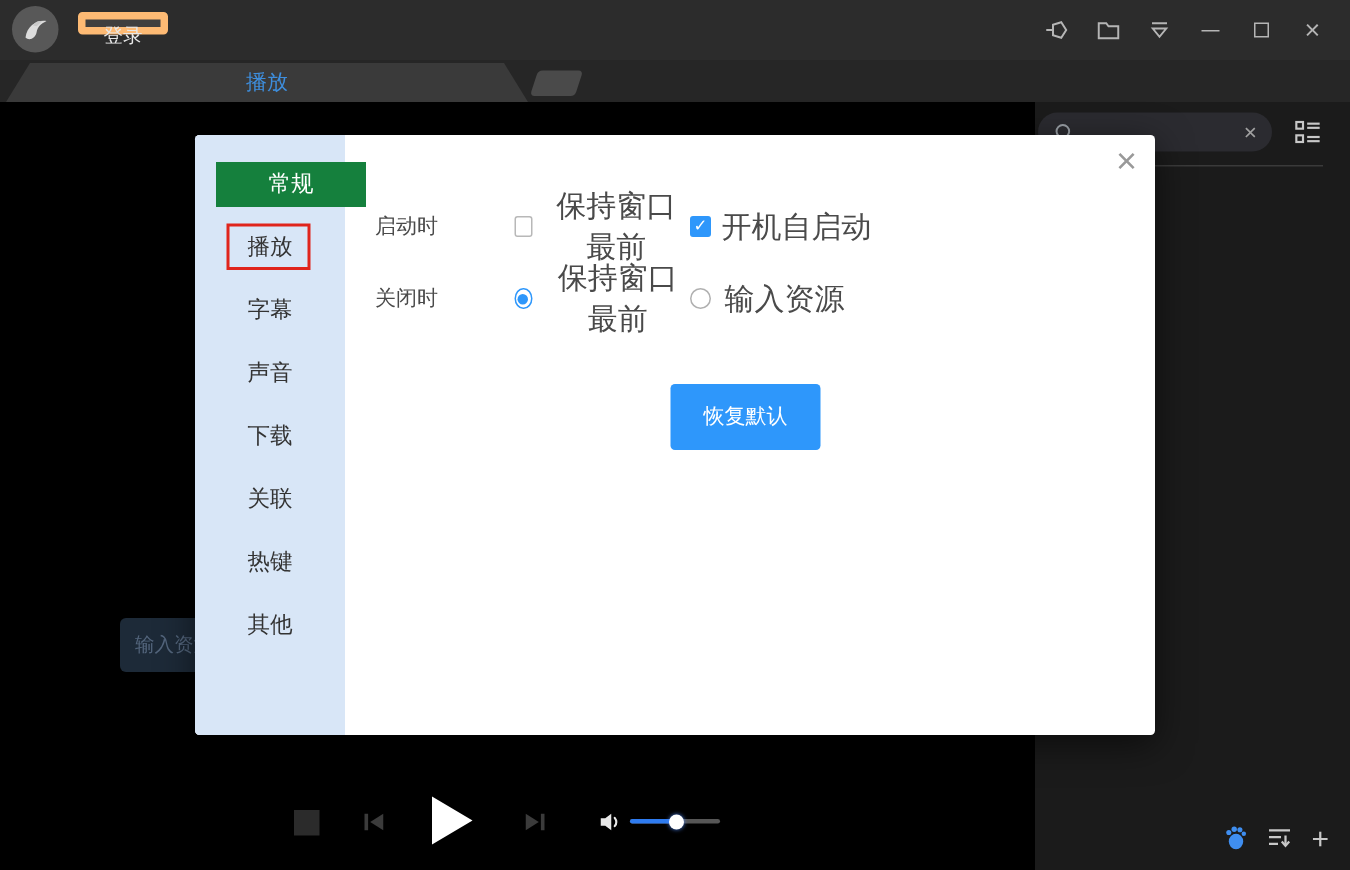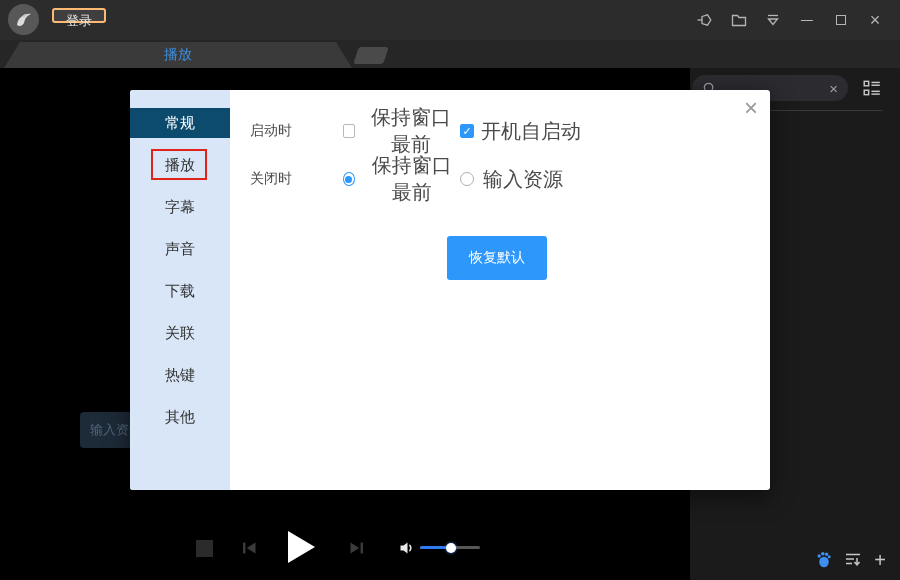--- a/index.html
+++ b/index.html
@@ -3,21 +3,21 @@
 <meta charset="utf-8">
 <style>
   * { margin:0; padding:0; box-sizing:border-box; }
   html,body { width:900px; height:580px; overflow:hidden; }
   body { font-family:"Liberation Sans","DejaVu Sans",sans-serif; background:#000; }
   #app { position:relative; width:900px; height:580px; background:#000; overflow:hidden; }
 
   
   .titlebar { position:absolute; left:0; top:0; width:900px; height:40px; background:#2c2c2c; }
   .logo { position:absolute; left:8px; top:4px; width:31px; height:31px; border-radius:50%; background:#585858; display:flex; align-items:center; justify-content:center; }
-  .login-btn { position:absolute; left:52px; top:8px; height:15px; padding:0 12px; background:#3f3f3f; border:2px solid #fdba74; border-radius:3px; color:#e8e8e8; font-size:13px; line-height:22px; }
+  .login-btn { position:absolute; left:52px; top:8px; height:15px; padding:0 12px; background:#3f3f3f; border:5px solid #fdba74; border-radius:3px; color:#e8e8e8; font-size:13px; line-height:22px; }
   .win-controls { position:absolute; right:16px; top:0; height:40px; display:flex; align-items:center; gap:16px; }
   .wc { width:18px; height:18px; display:flex; align-items:center; justify-content:center; color:#b5b5b5; }
   .min-bar { width:12px; height:0; border-top:1.5px solid #b5b5b5; }
   .max-box { width:10px; height:10px; border:1.5px solid #b5b5b5; }
   .close-glyph { font-size:18px; line-height:18px; color:#b5b5b5; font-weight:400; }
 
   
   .tabbar { position:absolute; left:0; top:40px; width:900px; height:28px; background:#262626; }
   .tab-active { position:absolute; left:4px; top:2px; width:348px; height:26px; background:#3a3a3a; clip-path:polygon(16px 0, calc(100% - 16px) 0, 100% 100%, 0 100%); display:flex; align-items:center; justify-content:center; font-size:14px; color:#3e8edd; }
   .tab-small { position:absolute; left:356px; top:7px; width:30px; height:17px; background:#4a4a4a; border-radius:3px; transform:skewX(-18deg); }
@@ -32,25 +32,25 @@
   .panel-bottom-icons { position:absolute; right:14px; bottom:8px; display:flex; align-items:center; gap:12px; }
   .plus-glyph { color:#c8c8c8; font-size:20px; line-height:18px; font-weight:400; }
 
   
   .resource-input { position:absolute; left:80px; top:412px; width:110px; height:36px; background:#1d2a38; border-radius:4px; color:#53657c; font-size:13px; line-height:36px; padding-left:10px; z-index:1; white-space:nowrap; overflow:hidden; }
 
   
   .dialog { position:absolute; left:130px; top:90px; width:640px; height:400px; background:#fff; border-radius:3px; box-shadow:0 6px 24px rgba(0,0,0,.55); z-index:10; display:flex; }
   .dlg-sidebar { width:100px; height:100%; background:#d8e6f7; border-radius:3px 0 0 3px; padding-top:18px; }
   .side-item { width:100%; height:30px; line-height:30px; margin-bottom:12px; text-align:center; font-size:15px; color:#333; cursor:default; }
-  .side-item.selected { background:#0c4a6e; color:#fff; }
+  .side-item.selected { background:#15803d; color:#fff;margin-left:14px; }
   .annotation-box { position:absolute; left:21px; top:59px; width:56px; height:31px; border:2px solid #e0241c; z-index:12; pointer-events:none; }
   .dlg-close { position:absolute; right:12px; top:6px; font-size:24px; color:#999; font-weight:300; line-height:24px; }
   .dlg-content { flex:1; padding:31px 0 0 20px; position:relative; }
-  .opt-row { display:flex; align-items:center; height:20px; margin-bottom:28px; }
+  .opt-row { display:flex; align-items:center; height:20px; margin-bottom:28px;margin-top:20px; }
   .row-label { width:93px; font-size:14px; color:#4a4a4a; }
   .opt { display:flex; align-items:center; font-size:20px; color:#4a4a4a;text-align:center; }
   .opt.first { width:117px; }
   .ckb { width:14px; height:14px; border:1px solid #b8b8b8; border-radius:2px; background:#fff; margin-right:7px; display:flex; align-items:center; justify-content:center; }
   .ckb.on { background:#2e97fb; border-color:#2e97fb; }
   .ckb.on::after { content:"✓"; color:#fff; font-size:11px; line-height:11px; }
   .rad { width:14px; height:14px; border:1px solid #b0b0b0; border-radius:50%; background:#fff; margin-right:9px; display:flex; align-items:center; justify-content:center; }
   .rad.on { border-color:#2e97fb; }
   .rad.on::after { content:""; width:7px; height:7px; border-radius:50%; background:#2e97fb; }
   .reset-btn { margin:19px 0 0 197px; width:100px; height:44px; background:#2e97fb; color:#fff; font-size:14px; border:none; border-radius:3px; }

